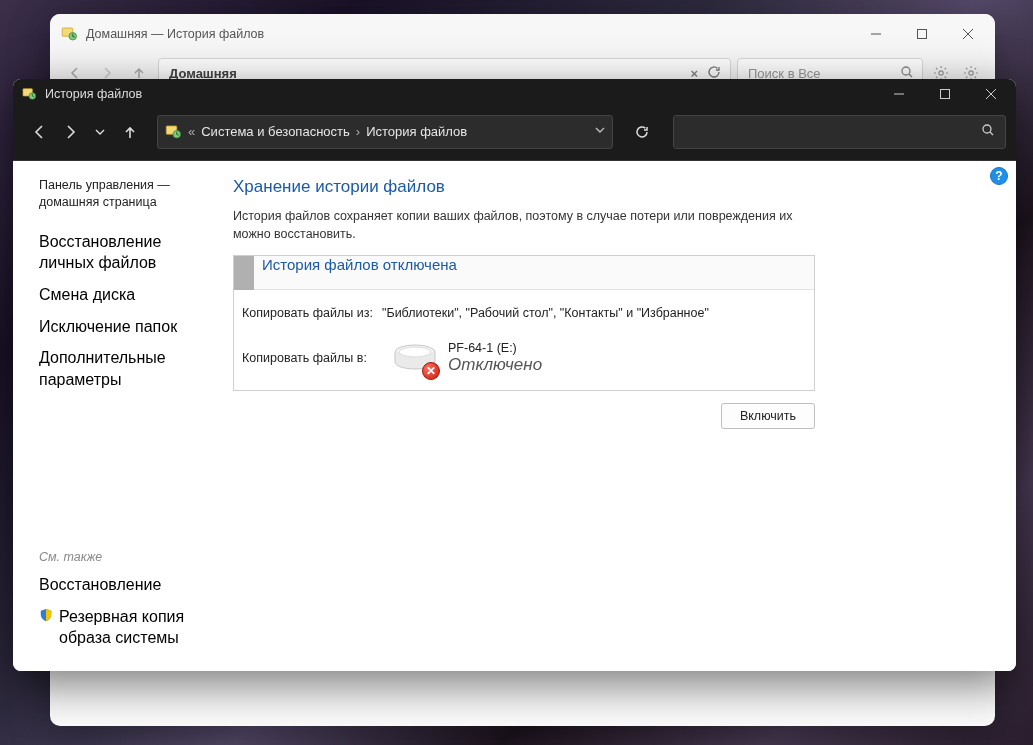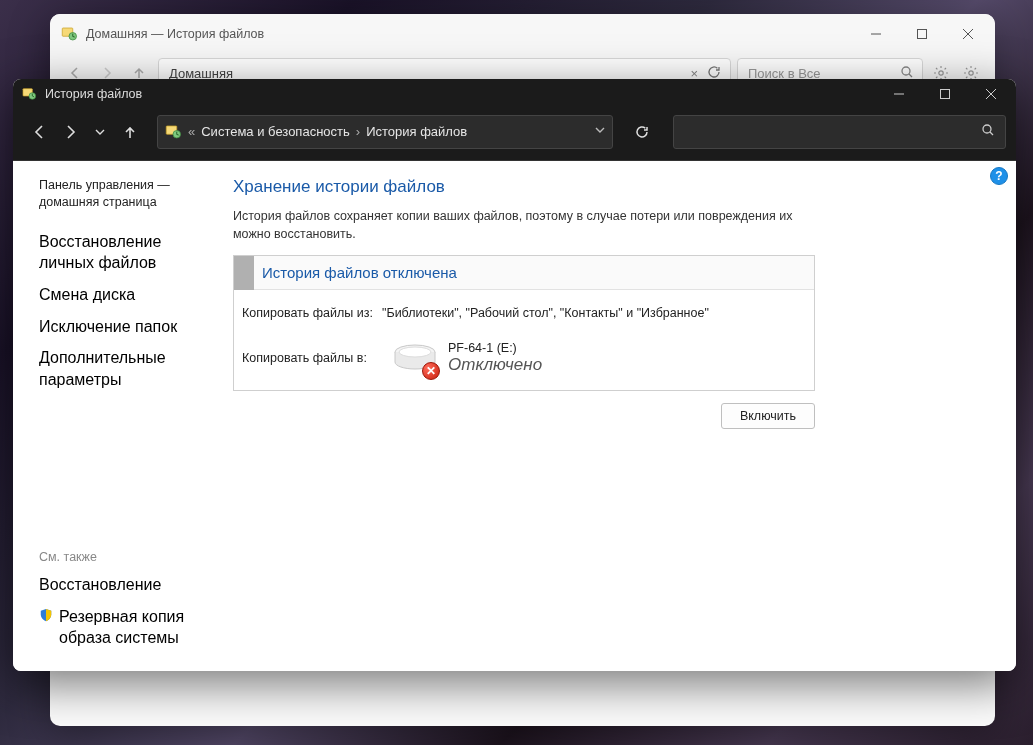--- a/index.html
+++ b/index.html
@@ -32,20 +32,21 @@
     height: 38px;
     display: flex; align-items:center; gap:6px;
     padding: 0 12px;
     background: #f7f7f7;
   }
   .back-nav-btn { width:26px; height:26px; display:flex; align-items:center; justify-content:center; color:#999; }
   .back-address {
     flex: 1; height: 30px; background:#fff; border:1px solid #d8d8d8; border-radius:4px;
     display:flex; align-items:center; padding:0 39px 0 10px; font-size:13px; color:#444;
     position:relative;
+    font-weight:bold;
   }
   .back-address .clear { position:absolute; right:32px; color:#888; }
   .back-address .refresh { position:absolute; right:6px; color:#888; width:20px; text-align:center; }
   .back-search {
     width: 186px; height:30px; background:#fff; border:1px solid #d8d8d8; border-radius:4px;
     display:flex; align-items:center; padding:0 22px 0 10px; font-size:13px; color:#999;
     position:relative;
   }
   .back-search .mag { position:absolute; right:8px; color:#888; }
   .back-gear { width:24px; height:24px; color:#888; display:flex; align-items:center; justify-content:center; }
@@ -111,36 +112,36 @@
     border:1px solid #1678c4;
   }
   .sidebar {
     width: 210px; min-width:210px;
     padding: 16px 6px 12px 26px;
     display:flex; flex-direction:column;
   }
   .sidebar .home-link { font-size:12.5px; color:#222; margin-bottom:20px; line-height:1.35; }
   .sidebar .link { font-size:16px; color:#000000; margin-bottom:10px; line-height:1.35; cursor:pointer; max-width:170px; }
   .sidebar .spacer { flex:1; }
-  .sidebar .see-also-hdr { font-size:12.5px; color:#888; margin-bottom:10px; }
+  .sidebar .see-also-hdr { font-size:12.5px; color:#888; margin-bottom:10px;font-style:italic; }
   .sidebar .shield-row { display:flex; align-items:flex-start; gap:6px; }
   .sidebar .shield-row .link { margin-top:0; }
   .shield-mini { width:14px; height:14px; margin-top:2px; flex-shrink:0; }
 
   .content {
     flex:1; padding: 16px 24px 16px 10px;
   }
   .content h1 { font-size:17px; font-weight:400; color:#1a5aa8; margin-bottom:10px; }
   .content .desc { font-size:12.5px; color:#333; max-width:590px; line-height:1.45; margin-bottom:12px; }
 
   .status-box {
     width: 582px; border:1px solid #cfcfcf;
   }
   .status-header {
-    display:flex; align-items:center; height:34px;
+    display:flex; height:34px;
     border-bottom:1px solid #e2e2e2;
     background:#fafafa;
   }
   .status-header .flag {
     width:20px; height:34px; background:#b0b0b0; margin-right:8px;
   }
   .status-header .txt { font-size:15px; color:#1a5aa8; }
   .status-body { padding: 10px 8px 14px 8px; }
   .row { display:flex; align-items:flex-start; font-size:12.5px; color:#222; margin-top:6px; }
   .row .lbl { width:140px; flex-shrink:0; }

